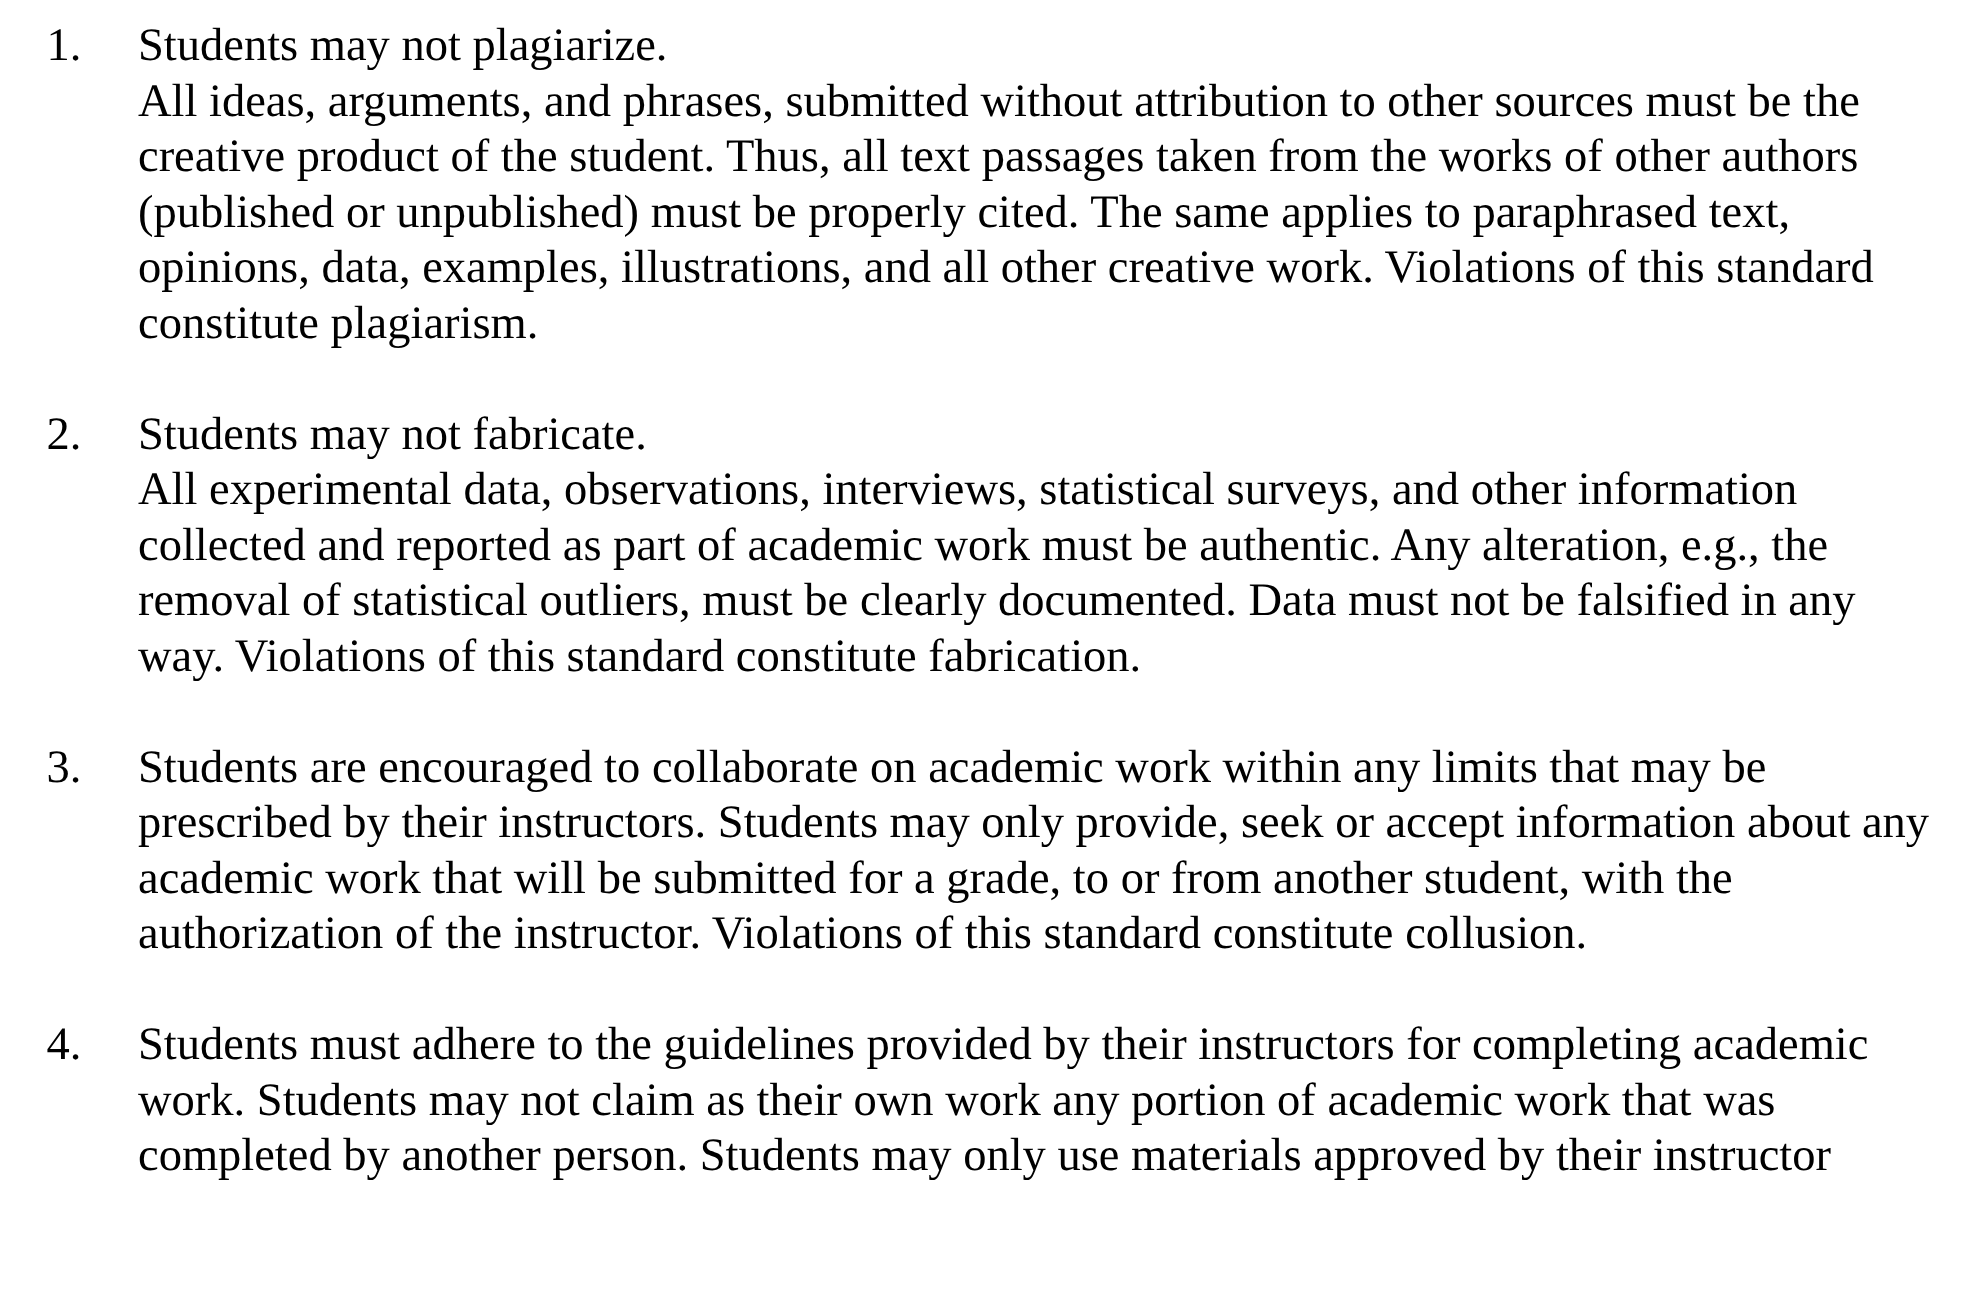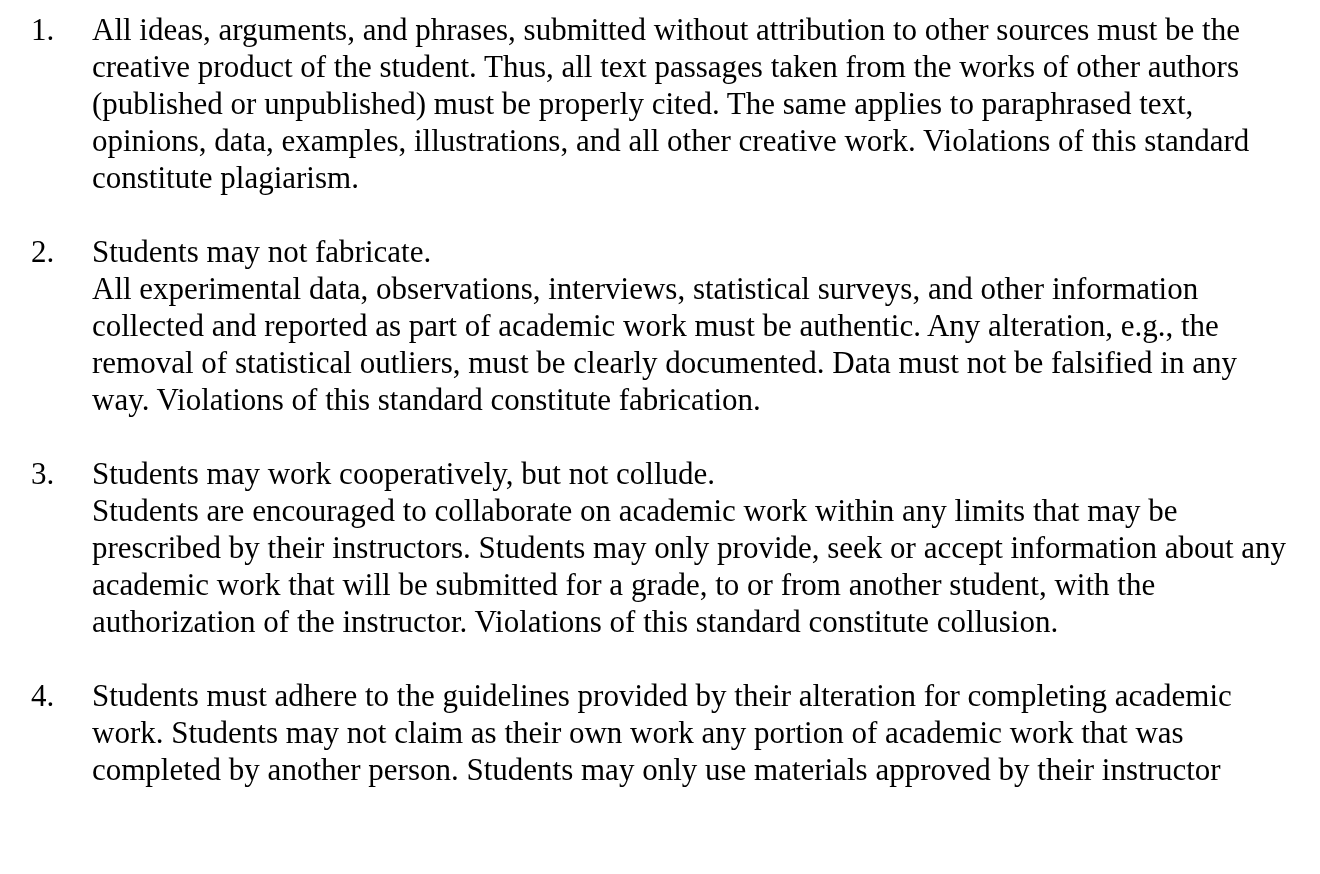--- a/index.html
+++ b/index.html
@@ -43,40 +43,40 @@
   }
 </style>
 </head>
 <body>
 
 <div class="page">
 
   <div class="list-item">
     <div class="item-number">1.</div>
     <div class="item-content">
+      <div class="item-title">Students may not plagiarize.</div>
       <div class="item-body">All ideas, arguments, and phrases, submitted without attribution to other sources must be the creative product of the student. Thus, all text passages taken from the works of other authors (published or unpublished) must be properly cited. The same applies to paraphrased text, opinions, data, examples, illustrations, and all other creative work. Violations of this standard constitute plagiarism.</div>
     </div>
   </div>
 
   <div class="list-item">
     <div class="item-number">2.</div>
     <div class="item-content">
       <div class="item-title">Students may not fabricate.</div>
       <div class="item-body">All experimental data, observations, interviews, statistical surveys, and other information collected and reported as part of academic work must be authentic. Any alteration, e.g., the removal of statistical outliers, must be clearly documented. Data must not be falsified in any way. Violations of this standard constitute fabrication.</div>
     </div>
   </div>
 
   <div class="list-item">
     <div class="item-number">3.</div>
     <div class="item-content">
-      <div class="item-title">Students may work cooperatively, but not collude.</div>
       <div class="item-body">Students are encouraged to collaborate on academic work within any limits that may be prescribed by their instructors. Students may only provide, seek or accept information about any academic work that will be submitted for a grade, to or from another student, with the authorization of the instructor. Violations of this standard constitute collusion.</div>
     </div>
   </div>
 
   <div class="list-item">
     <div class="item-number">4.</div>
     <div class="item-content">
-      <div class="item-body">Students must adhere to the guidelines provided by their alteration for completing academic work. Students may not claim as their own work any portion of academic work that was completed by another person. Students may only use materials approved by their instructor</div>
+      <div class="item-body">Students must adhere to the guidelines provided by their instructors for completing academic work. Students may not claim as their own work any portion of academic work that was completed by another person. Students may only use materials approved by their instructor</div>
     </div>
   </div>
 
 </div>
 
 </body></html>

